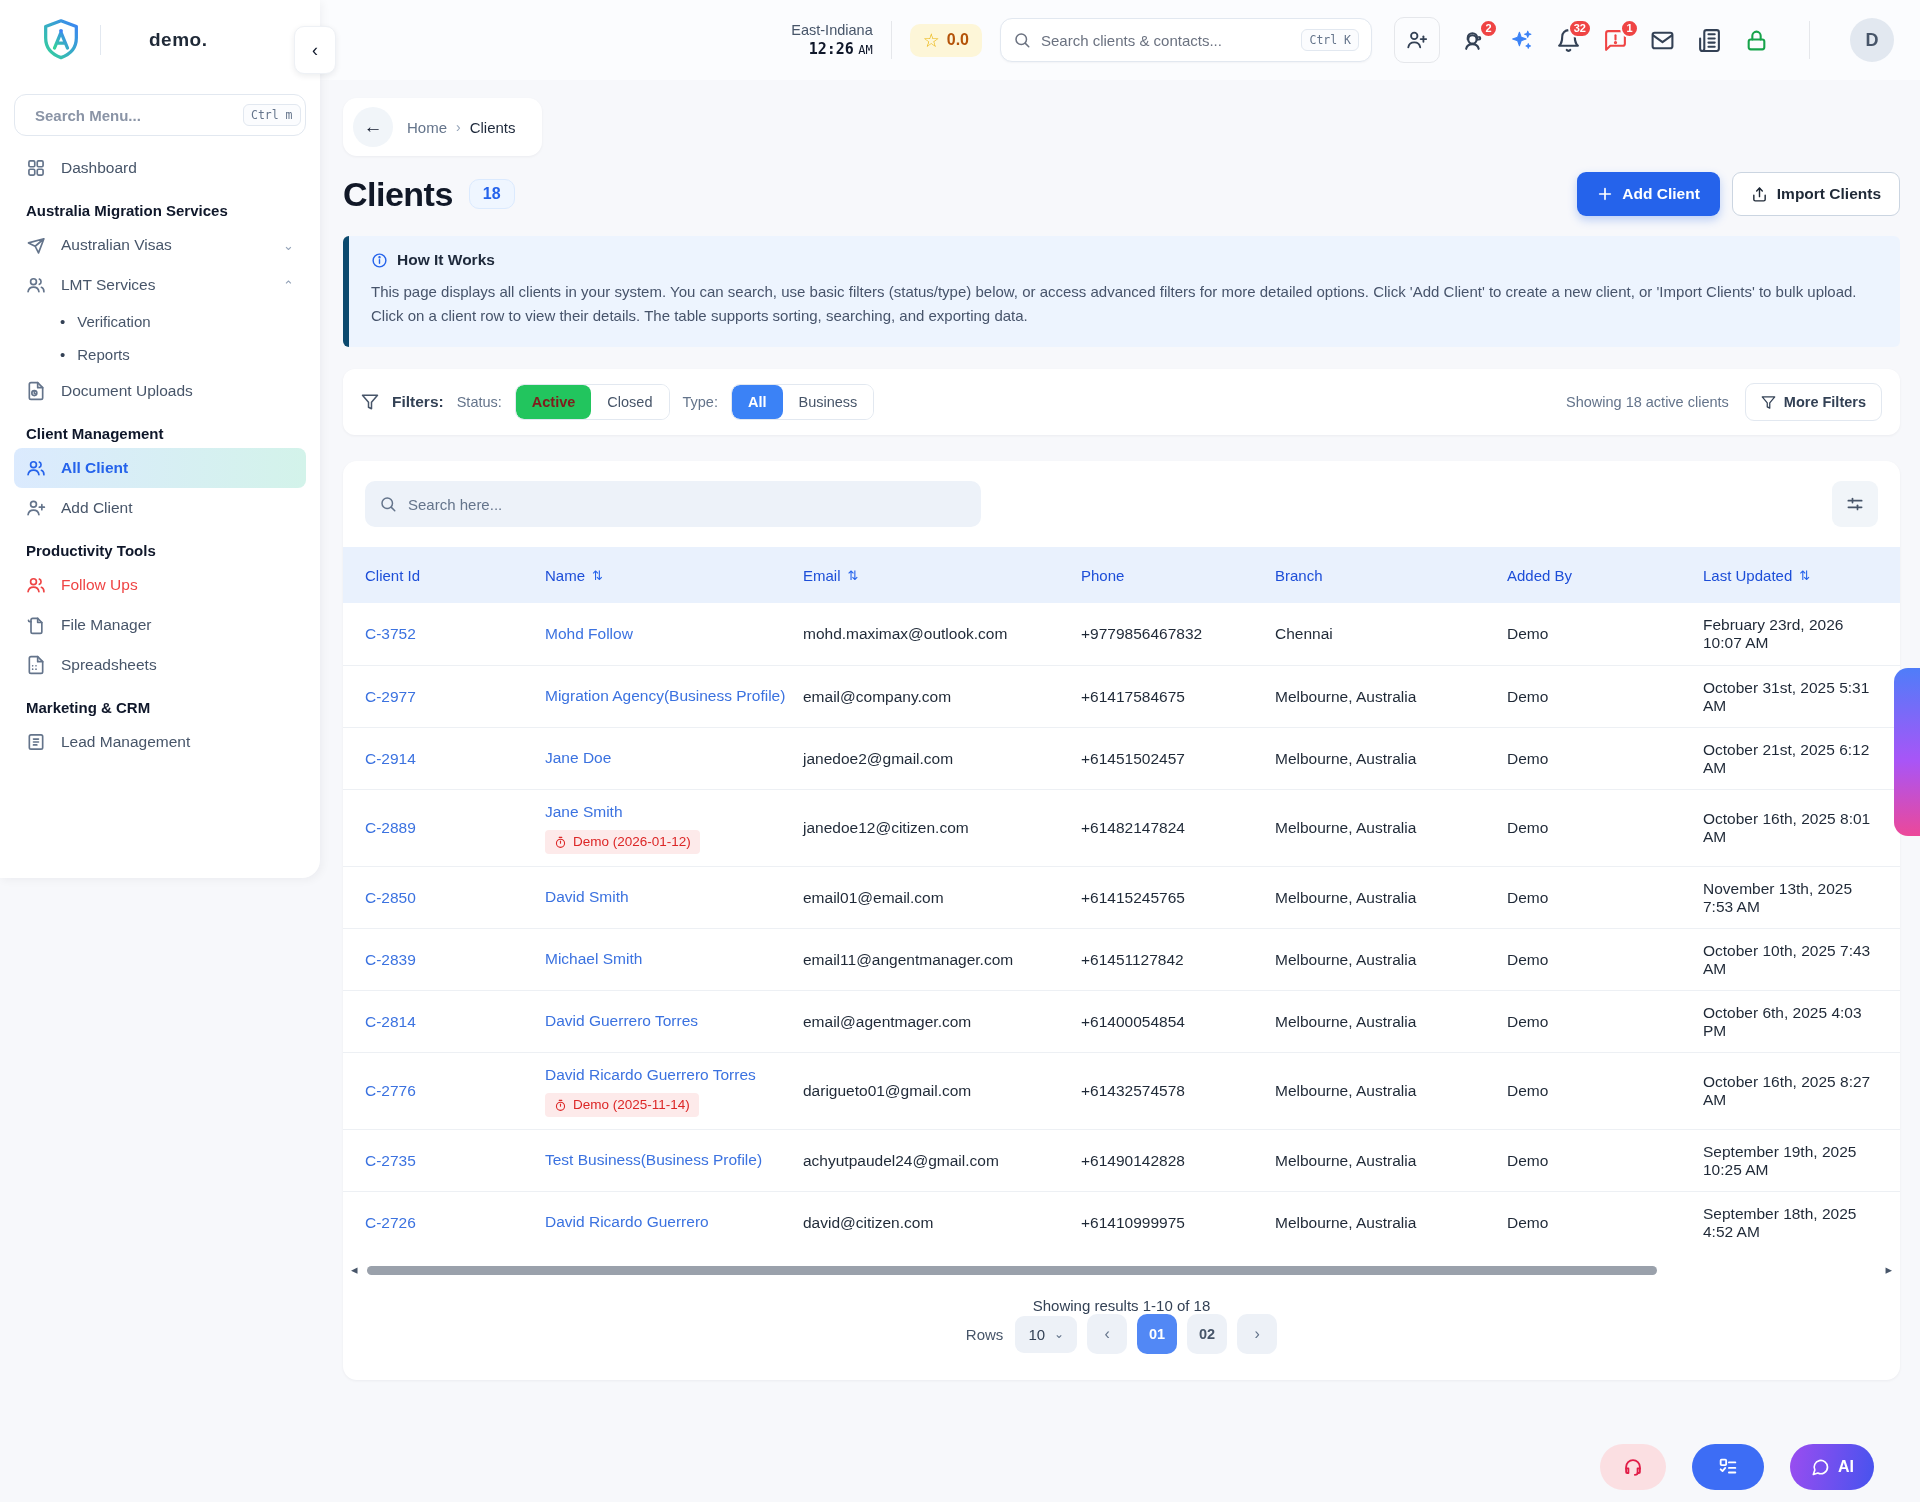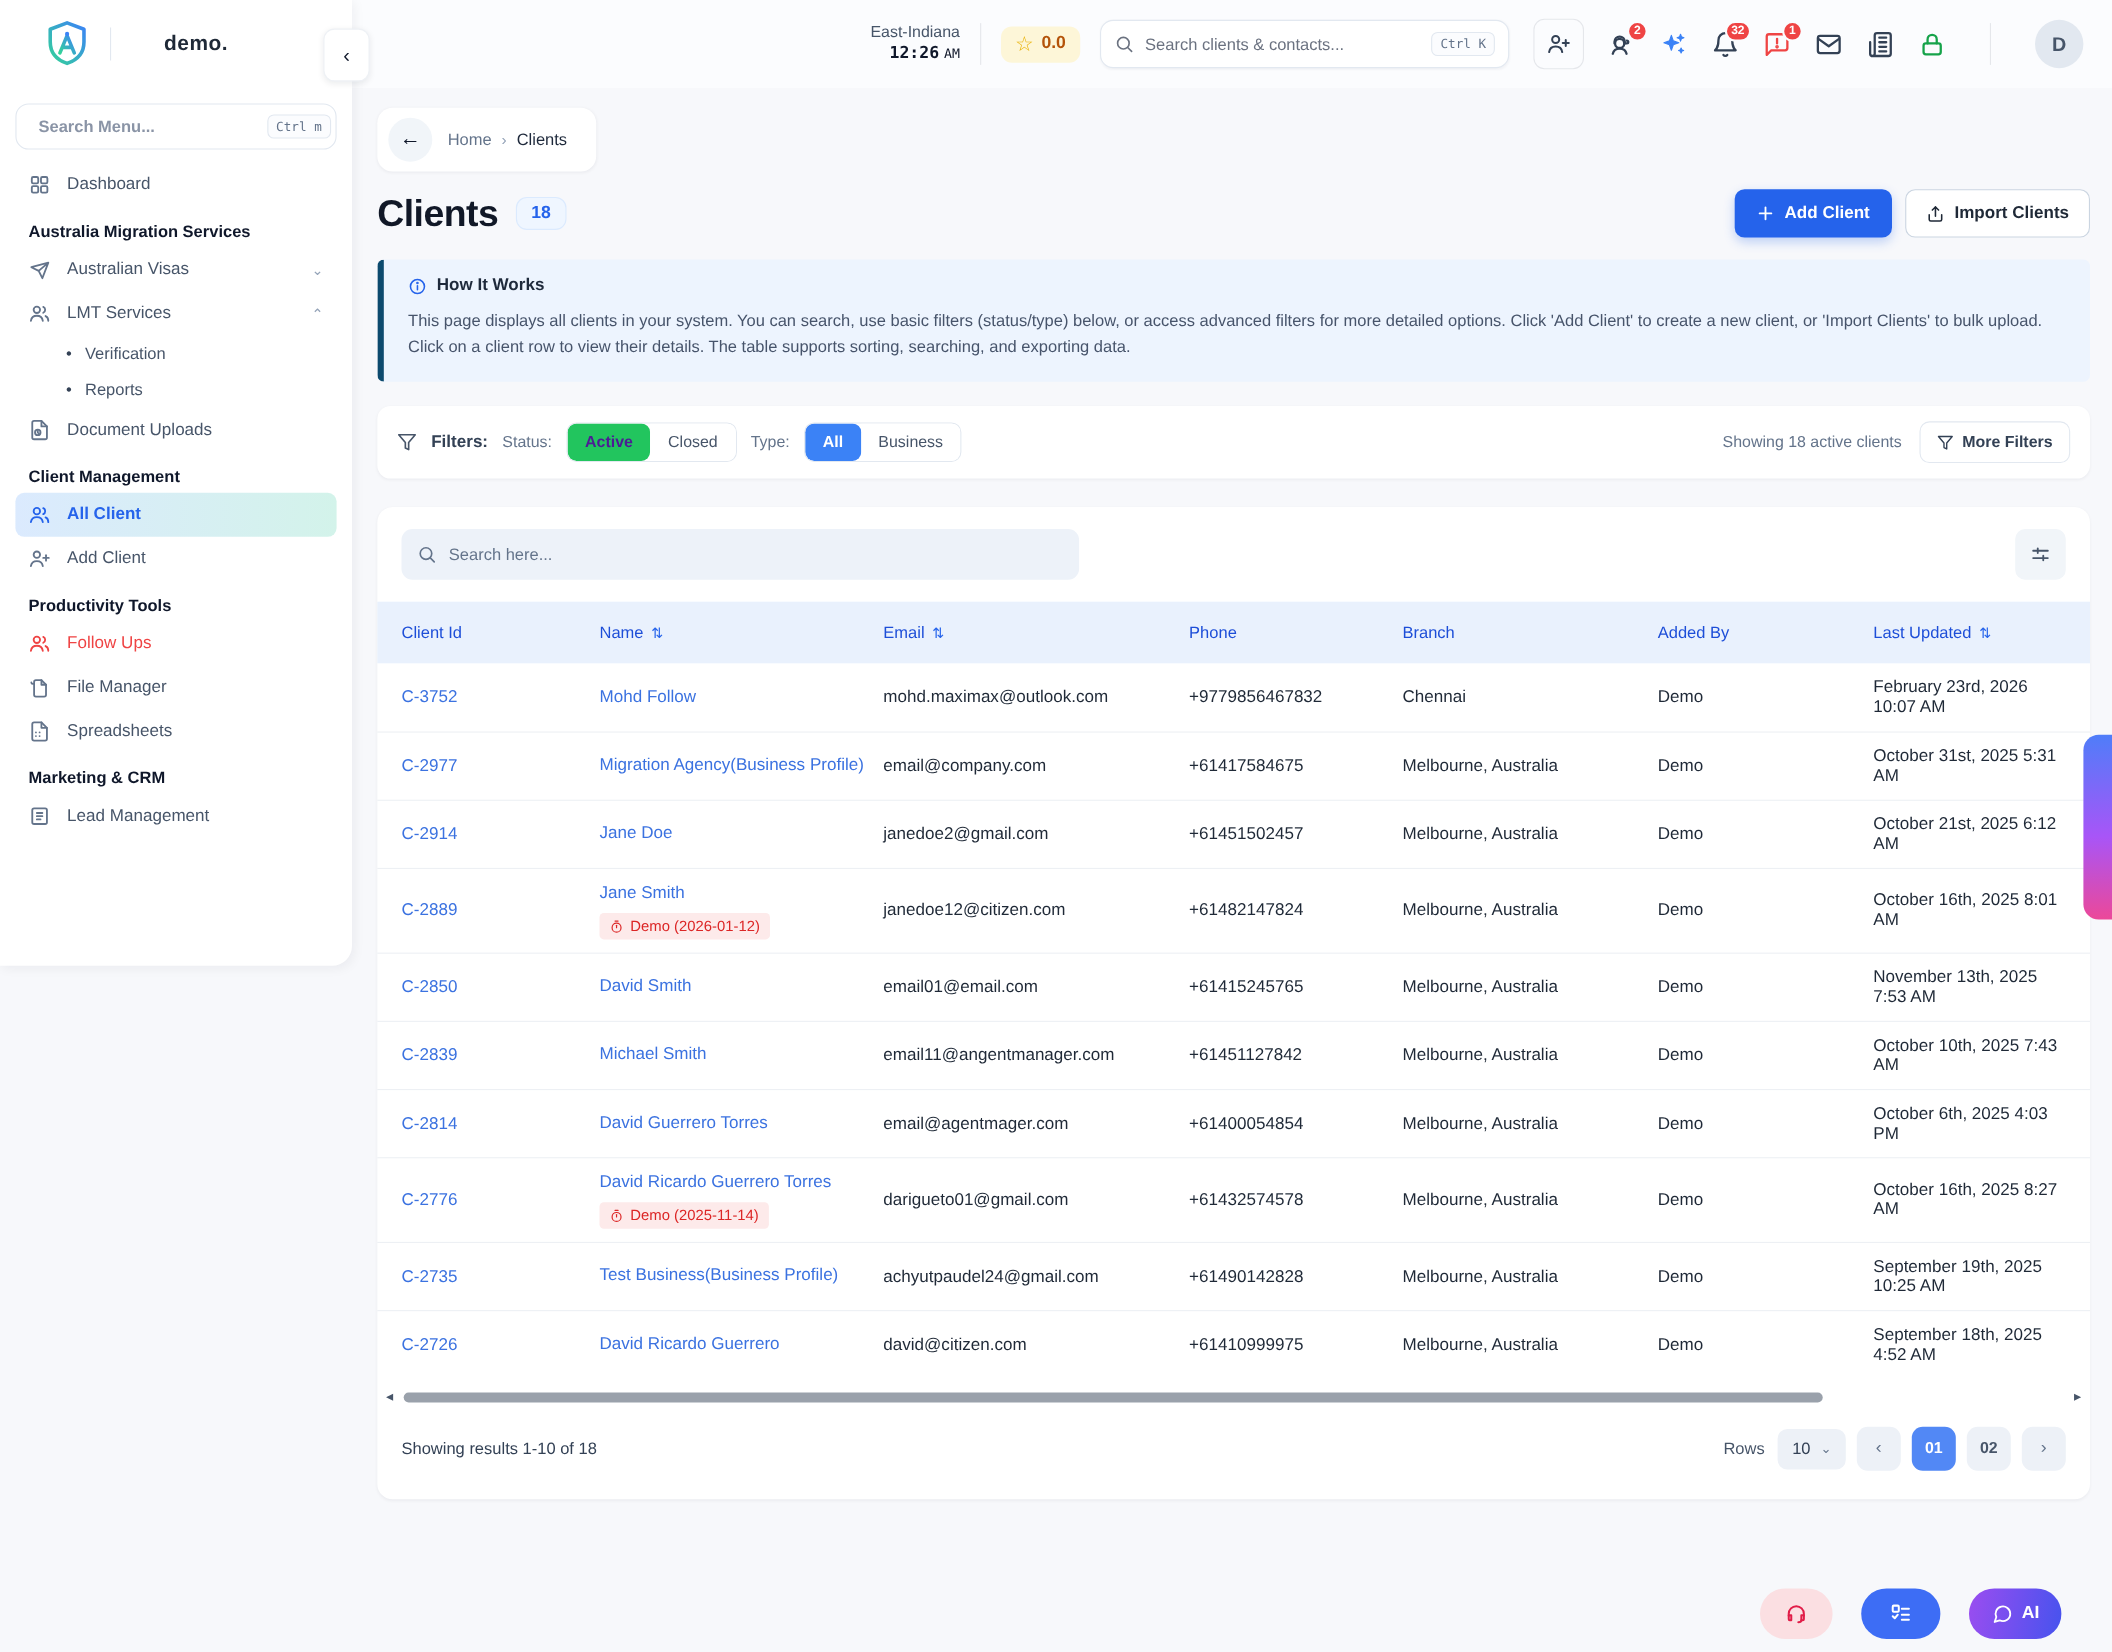--- a/index.html
+++ b/index.html
@@ -68,21 +68,21 @@
 
   .infobox { margin-top:20px; background:#edf4fe; border-left:6px solid #0c4a6e; border-radius:6px; padding:15px 22px 19px; }
   .infobox .head { display:flex; align-items:center; gap:9px; font-weight:bold; font-size:15.5px; color:#1e293b; }
   .infobox .body { margin-top:11px; color:#47546b; font-size:15px; line-height:1.6; max-width:1530px; }
 
   .filtercard { margin-top:22px; background:#fff; border-radius:12px; padding:14px 18px; display:flex; align-items:center; gap:13px; box-shadow:0 1px 3px rgba(15,23,42,.05); }
   .f-label { font-weight:bold; font-size:15.5px; color:#334155; }
   .f-sub { color:#64748b; font-size:14.5px; }
   .seg { display:flex; border:1px solid #e2e8f0; border-radius:9px; overflow:hidden; background:#fff; }
   .seg button { border:0; background:#fff; color:#475569; font-size:14.5px; padding:9px 16px; cursor:pointer; font-family:inherit; }
-  .seg button.on-green { background:#22c55e; color:#4c1d95; font-weight:bold; border-radius:8px; }
+  .seg button.on-green { background:#22c55e; color:#7f1d1d; font-weight:bold; border-radius:8px; }
   .seg button.on-blue { background:#3b82f6; color:#fff; font-weight:bold; border-radius:8px; }
   .f-right { margin-left:auto; display:flex; align-items:center; gap:16px; }
   .showing { color:#64748b; font-size:14.5px; }
   .btn-more { display:flex; align-items:center; gap:8px; background:#fff; border:1px solid #e2e8f0; border-radius:9px; padding:10px 15px; font-size:14.5px; color:#334155; font-weight:bold; cursor:pointer; font-family:inherit; }
 
   
   .tablecard { margin-top:26px; background:#fff; border-radius:14px; padding-top:20px; box-shadow:0 1px 3px rgba(15,23,42,.05); }
   .t-toolbar { display:flex; align-items:center; justify-content:space-between; padding:0 22px; }
   .t-search { width:616px; height:46px; background:#edf2f9; border-radius:10px; display:flex; align-items:center; gap:11px; padding:0 14px; }
   .t-search input { flex:1; border:0; outline:0; background:transparent; font-size:15px; color:#334155; font-family:inherit; }
@@ -98,21 +98,21 @@
   .td { padding:12px 0; }
   .link { color:#3b72e0; text-decoration:none; cursor:pointer; }
   .name-cell { display:flex; flex-direction:column; align-items:flex-start; gap:7px; line-height:1.35; }
   .demo-badge { display:inline-flex; align-items:center; gap:6px; background:#fdeaea; color:#dc2626; font-size:13.5px; border-radius:4px; padding:3px 9px; }
 
   .hscroll { position:relative; height:16px; margin:10px 2px 2px; }
   .hscroll .arrow { position:absolute; top:0; color:#475569; font-size:13px; line-height:14px; cursor:pointer; }
   .hscroll .arrow.l { left:6px; } .hscroll .arrow.r { right:6px; }
   .hscroll .thumb { position:absolute; left:22px; width:1290px; top:3px; height:9px; background:#9aa1ab; border-radius:6px; cursor:grab; }
 
-  .t-footer { display:flex; align-items:center; justify-content:space-between; padding:16px 22px 26px; }
+  .t-footer { display:flex; align-items:center; justify-content:flex-end; padding:16px 22px 26px;flex-direction:column; }
   .results { color:#334155; font-size:15px; }
   .pager { display:flex; align-items:center; gap:10px; }
   .rows-label { color:#475569; font-size:15px; margin-right:2px; }
   .rows-select { display:flex; align-items:center; gap:9px; background:#edf1f7; border:0; border-radius:9px; padding:10px 13px; font-size:15px; color:#334155; cursor:pointer; font-family:inherit; }
   .pg-btn { width:40px; height:40px; border-radius:10px; border:0; background:#edf1f7; color:#64748b; font-size:16px; cursor:pointer; display:flex; align-items:center; justify-content:center; font-family:inherit; }
   .pg-btn.page { font-size:14.5px; font-weight:bold; color:#475569; }
   .pg-btn.active { background:#5288f5; color:#fff; }
 
   
   .floaters { position:absolute; right:46px; bottom:12px; display:flex; align-items:center; gap:26px; z-index:30; }

